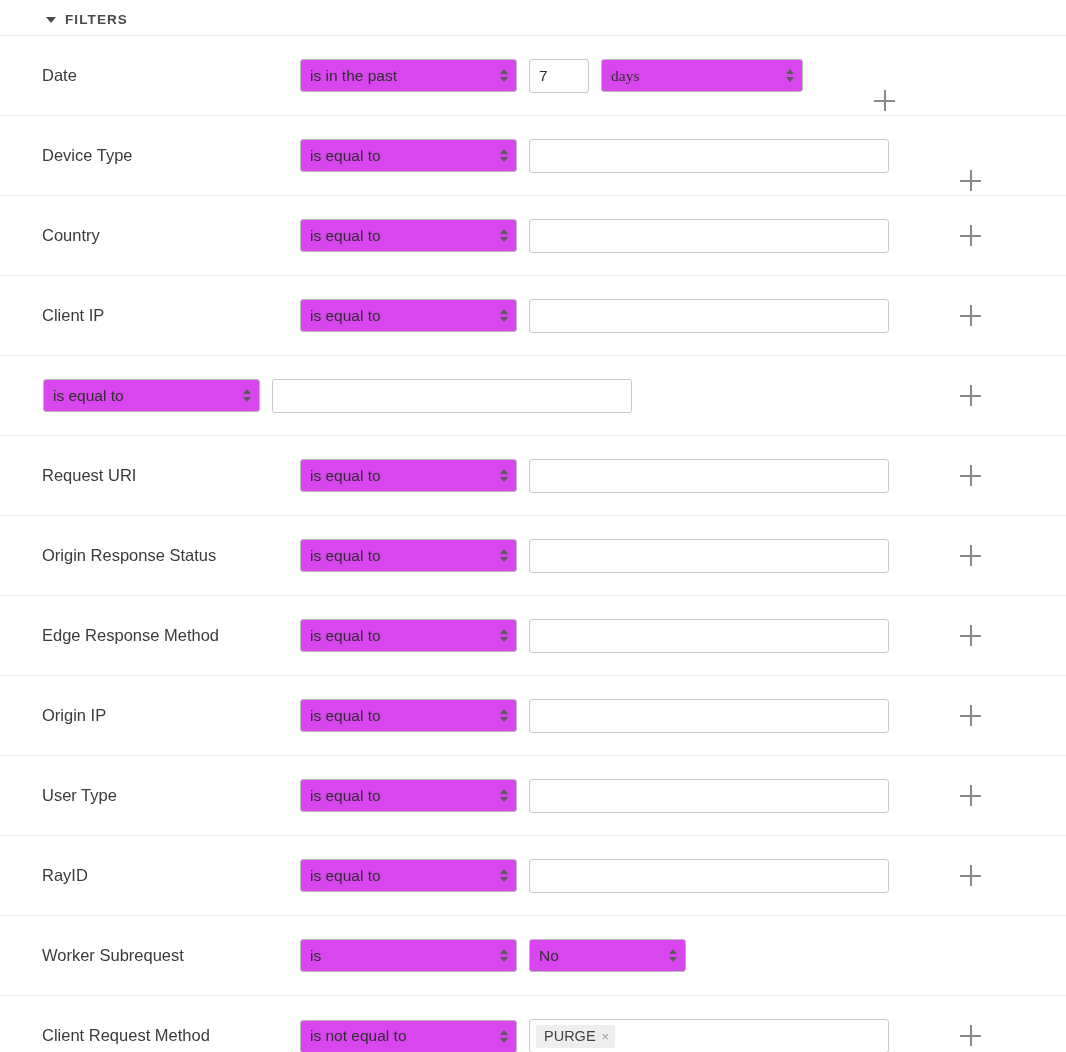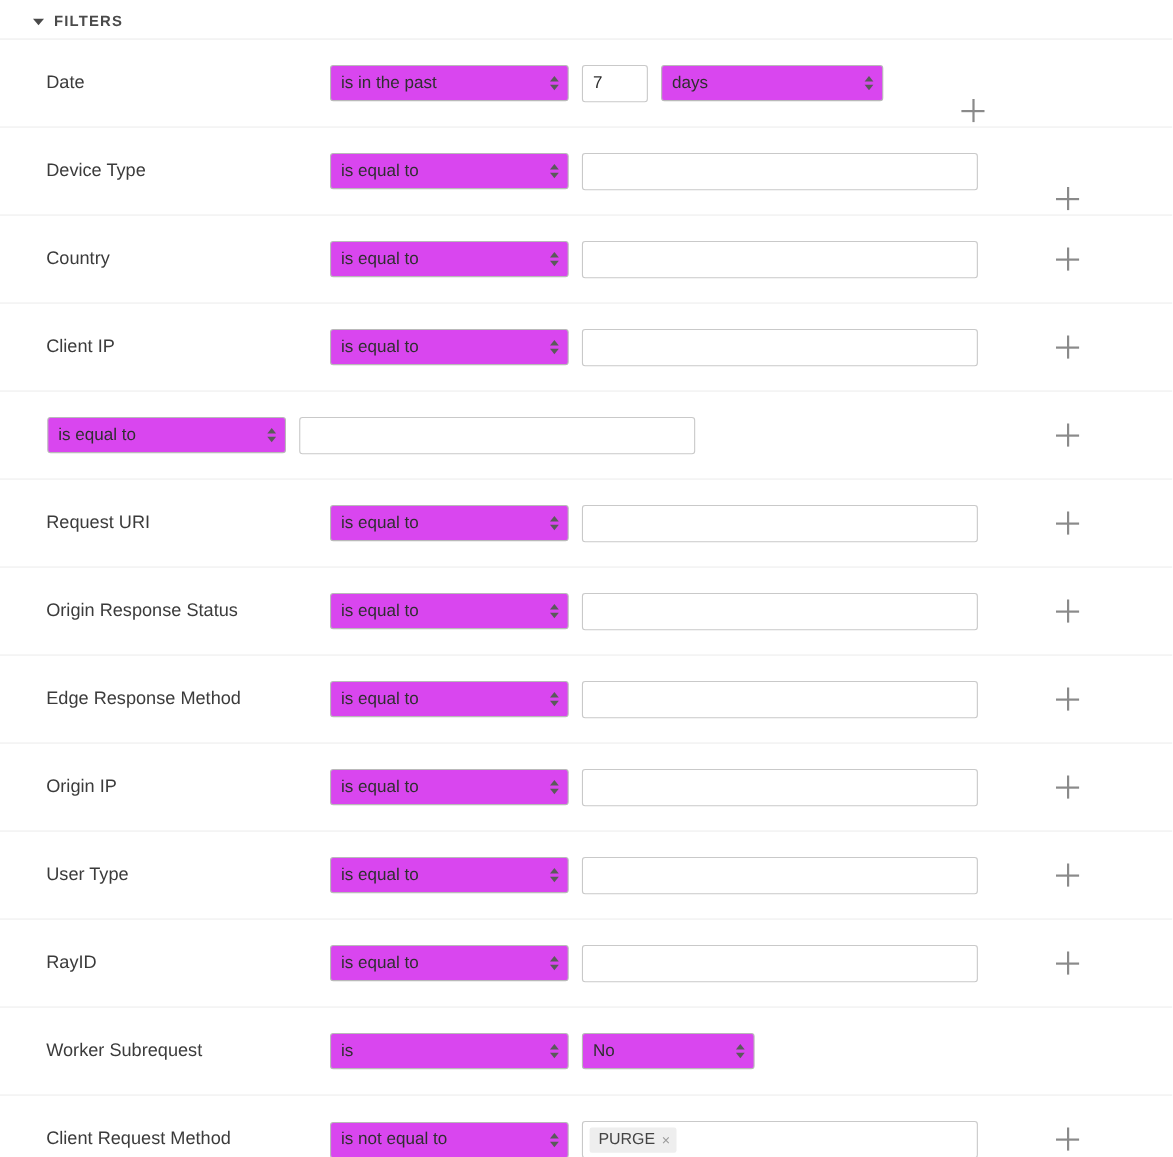--- a/index.html
+++ b/index.html
@@ -15,21 +15,21 @@
     position: relative;
     background: #ffffff;
     overflow: hidden;
   }
 
   
   .filters-header {
     display: flex;
     align-items: center;
     gap: 9px;
-    padding: 14px 0 11px 30px;
+    padding: 14px 0 11px 46px;
     border-bottom: 1px solid #ebebeb;
     height: 36px;
   }
   .caret {
     width: 0; height: 0;
     border-left: 5px solid transparent;
     border-right: 5px solid transparent;
     border-top: 6px solid #4a4a4a;
     margin-top: 2px;
   }
@@ -105,21 +105,21 @@
     border-radius: 3px;
     background: #ffffff;
     font-size: 15.5px;
     color: #2f2f2f;
     padding: 0 9px;
     font-family: "Liberation Sans", sans-serif;
     outline: none;
   }
   .val-input { width: 360px; flex: 0 0 360px; margin-left: 12px; }
   .num-input { width: 60px; flex: 0 0 60px; margin-left: 12px; }
-  .unit-select { width: 202px; flex: 0 0 202px; margin-left: 12px; }
+  .unit-select { width: 202px; flex: 0 0 202px; margin-left: 12px; font-family: Liberation Serif, serif; }
   .bool-select { width: 157px; flex: 0 0 157px; margin-left: 12px; align-items: center; }
 
   
   .token-input {
     width: 360px;
     flex: 0 0 360px;
     margin-left: 12px;
     height: 34px;
     border: 1px solid #c9c9c9;
     border-radius: 3px;

